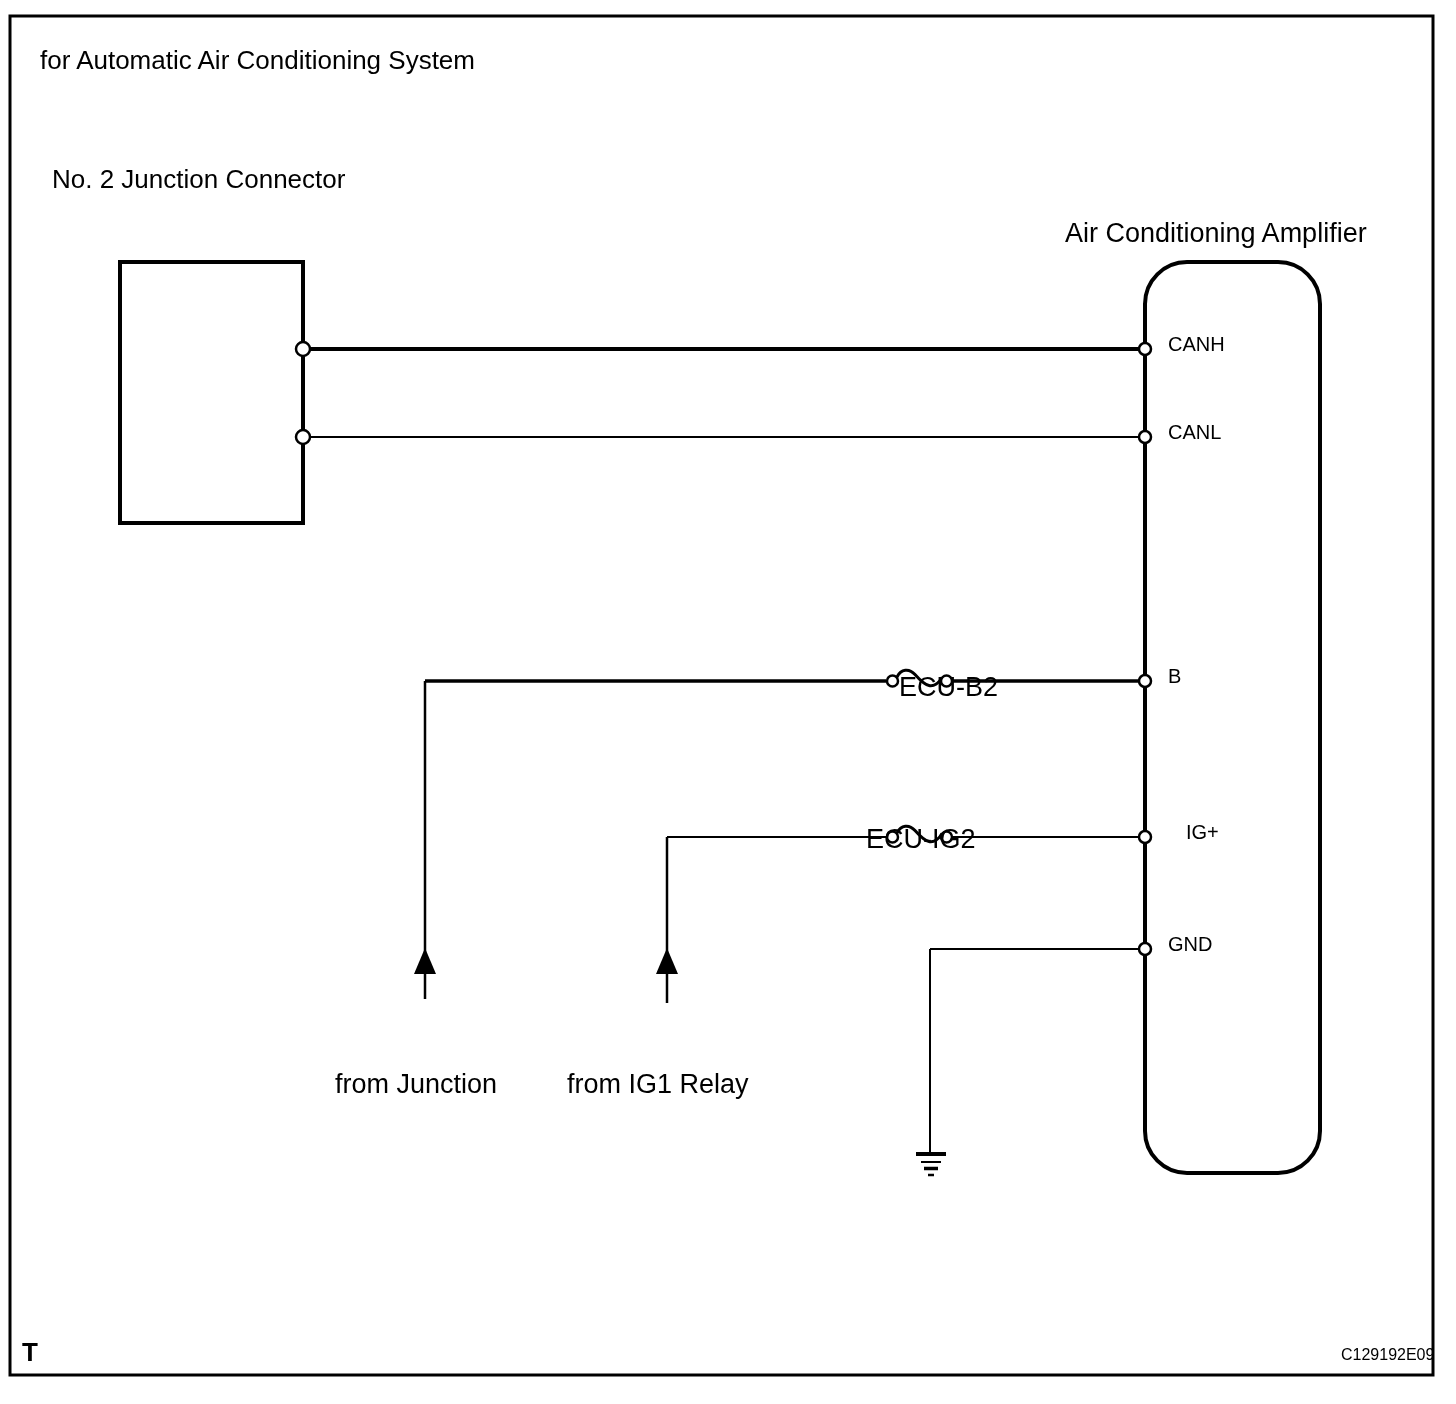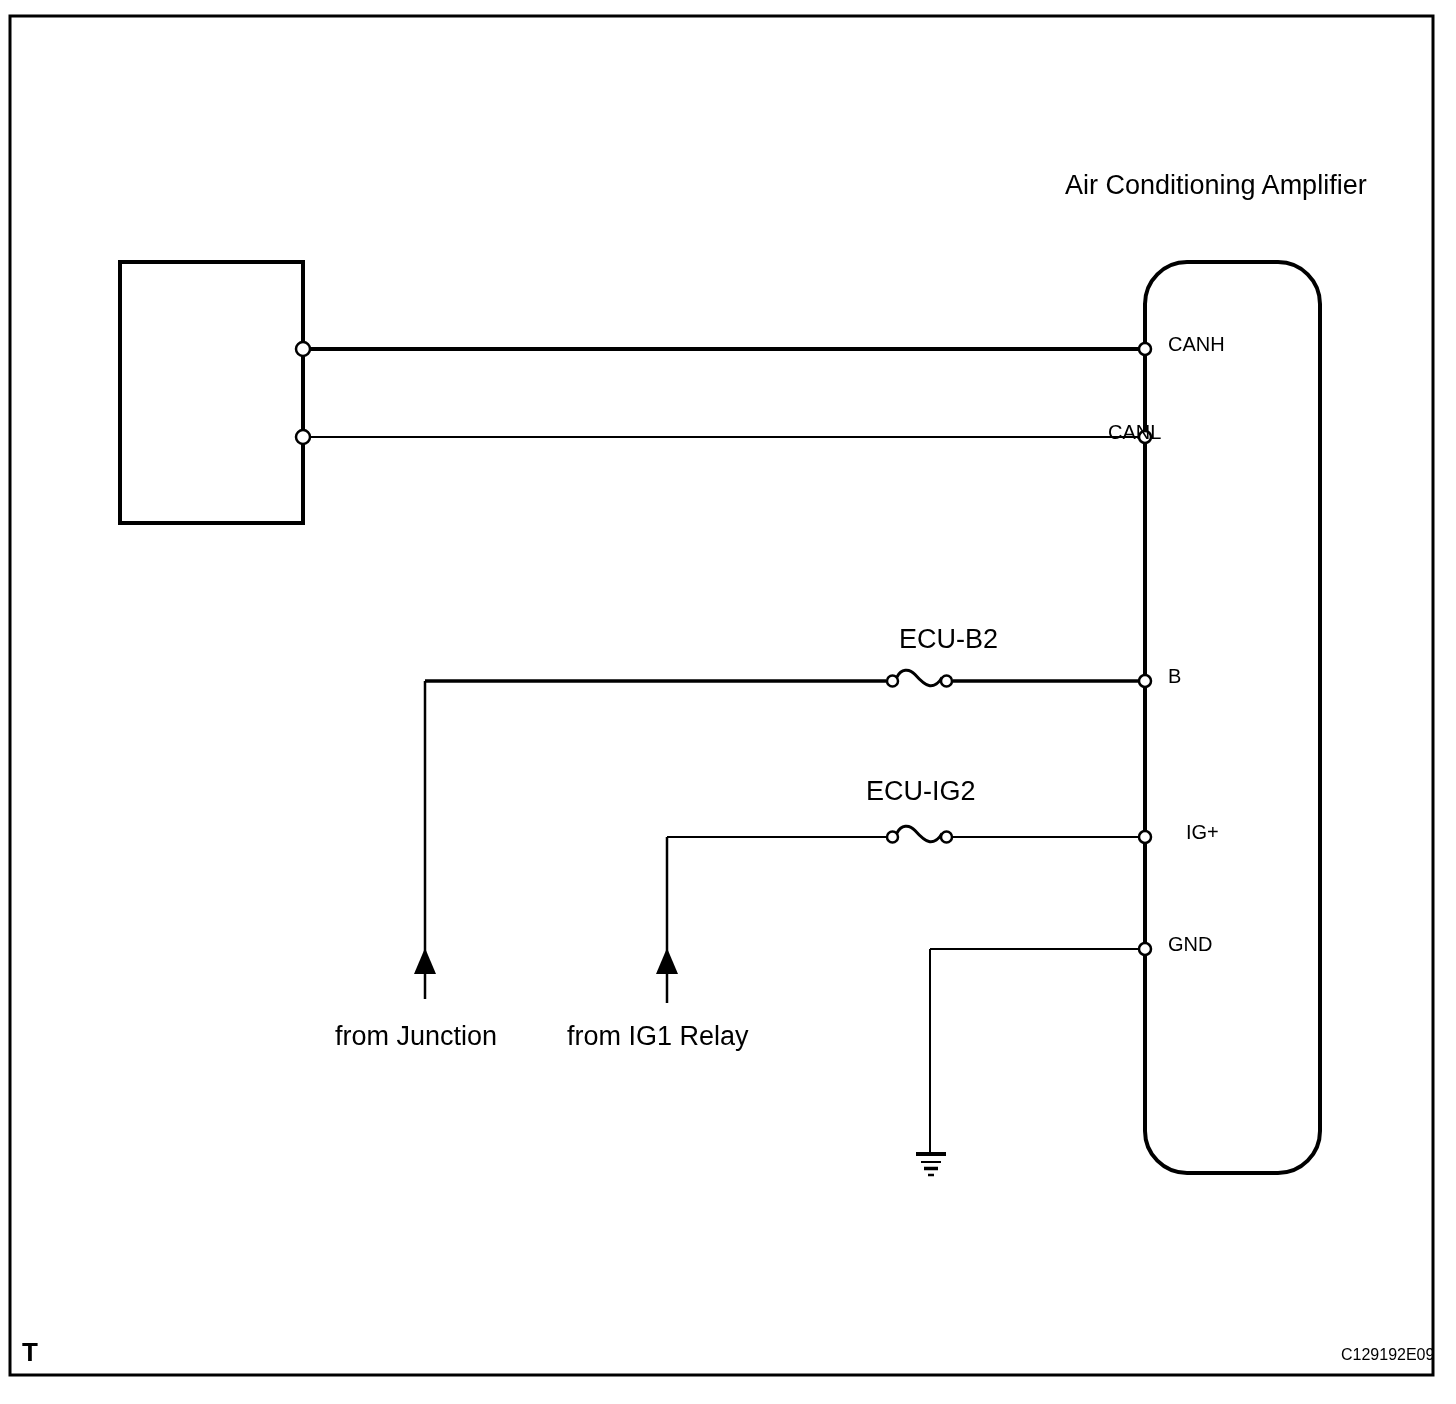--- a/index.html
+++ b/index.html
@@ -21,21 +21,21 @@
     left: 0;
     top: 0;
   }
   .lbl {
     position: absolute;
     white-space: nowrap;
     color: #000000;
     line-height: 1.15;
   }
   .lbl-26 { font-size: 26px; }
-  .lbl-27 { font-size: 27px; }
+  .lbl-27 { font-size: 27px; margin-top: 48px; }
   .lbl-28 { font-size: 20px; }
   .lbl-16 { font-size: 16px; }
   .bold   { font-weight: bold; }
 </style>
 </head>
 <body>
 
 <div id="stage">
 
   <svg id="diagram-svg" width="1456" height="1404" viewBox="0 0 1456 1404">
@@ -87,27 +87,29 @@
     <circle cx="303" cy="349" r="7" fill="#ffffff" stroke="#000000" stroke-width="2.5"></circle>
     <circle cx="303" cy="437" r="7" fill="#ffffff" stroke="#000000" stroke-width="2.5"></circle>
 
     <circle cx="1145" cy="349" r="6" fill="#ffffff" stroke="#000000" stroke-width="2.5"></circle>
     <circle cx="1145" cy="437" r="6" fill="#ffffff" stroke="#000000" stroke-width="2.5"></circle>
     <circle cx="1145" cy="681" r="6" fill="#ffffff" stroke="#000000" stroke-width="2.5"></circle>
     <circle cx="1145" cy="837" r="6" fill="#ffffff" stroke="#000000" stroke-width="2.5"></circle>
     <circle cx="1145" cy="949" r="6" fill="#ffffff" stroke="#000000" stroke-width="2.5"></circle>
   </svg>
 
+  <div class="lbl lbl-26" style="left:40px; top:46px;">for Automatic Air Conditioning System</div>
 
+  <div class="lbl lbl-26" style="left:52px; top:165px;">No. 2 Junction Connector</div>
 
   <div class="lbl lbl-27" style="left:1065px; top:170px;">Air Conditioning Amplifier</div>
 
   <div class="lbl lbl-28" style="left:1168px; top:333px;">CANH</div>
 
-  <div class="lbl lbl-28" style="left:1108px; top:421px;">CANL</div>
+  <div class="lbl lbl-28" style="left:1168px; top:421px;">CANL</div>
 
   <div class="lbl lbl-28" style="left:1168px; top:665px;">B</div>
 
   <div class="lbl lbl-28" style="left:1166px; top:821px;margin-left:20px;">IG+</div>
 
   <div class="lbl lbl-28" style="left:1168px; top:933px;">GND</div>
 
   <div class="lbl lbl-27" style="left:899px; top:624px;">ECU-B2</div>
 
   <div class="lbl lbl-27" style="left:866px; top:776px;">ECU-IG2</div>

